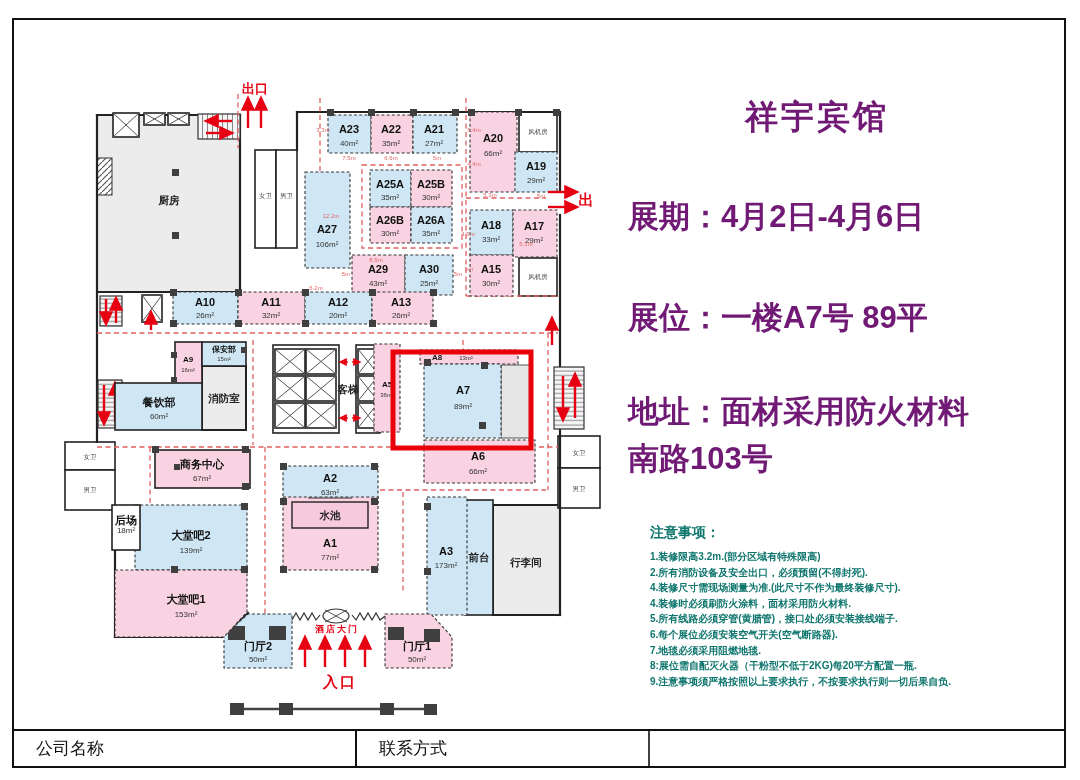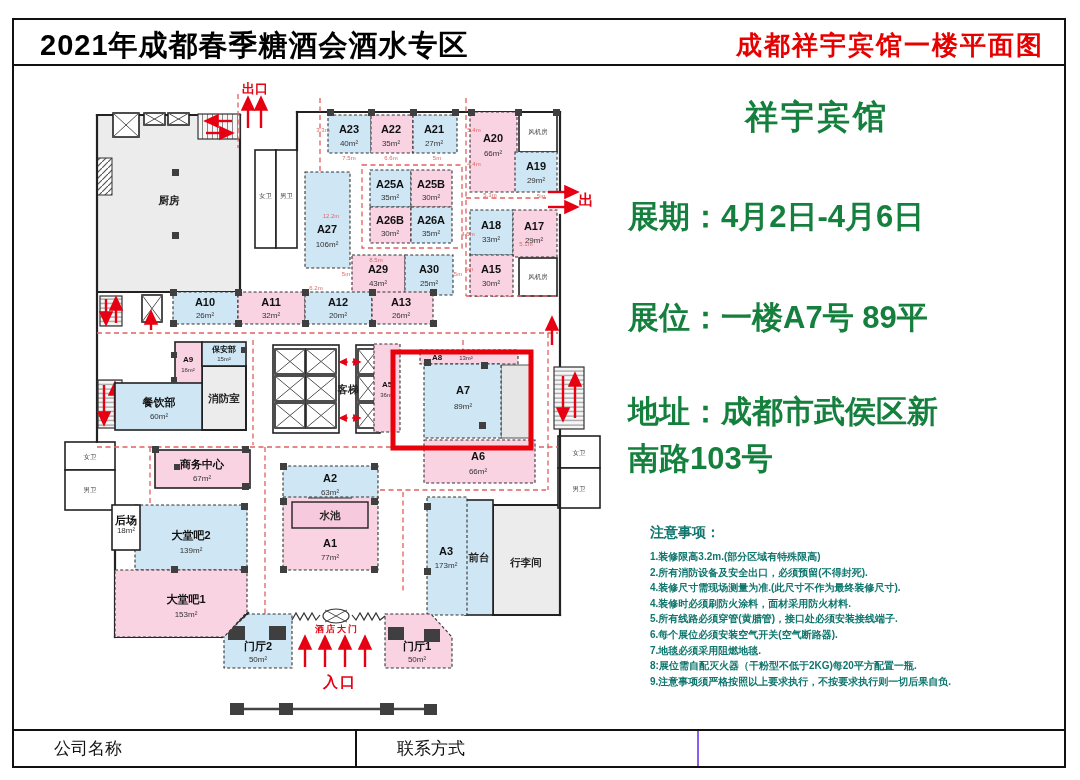--- a/index.html
+++ b/index.html
@@ -3,26 +3,26 @@
 <meta charset="utf-8">
 <style>
   html,body{margin:0;padding:0;background:#fff;}
   #stage{position:relative;width:1080px;height:780px;background:#fff;outline:1px solid #b5b5b5;
          font-family:"Liberation Sans",sans-serif;overflow:hidden;}
   #frame{position:absolute;left:12px;top:18px;width:1050px;height:746px;border:2px solid #111;}
   #hdr{position:absolute;left:12px;top:18px;width:1050px;height:44px;border:2px solid #111;}
   #hdr .lt{position:absolute;left:26px;top:6px;font-size:29px;font-weight:bold;color:#000;letter-spacing:1px;}
   #hdr .rt{position:absolute;right:20px;top:8px;font-size:26px;font-weight:bold;color:#e60000;letter-spacing:2px;}
   #ftr{position:absolute;left:12px;top:729px;width:1050px;height:35px;border:2px solid #111;display:flex;}
-  #ftr .cell{height:100%;display:flex;align-items:center;font-size:17px;color:#111;padding-left:40px;box-sizing:border-box;}
+  #ftr .cell{height:100%;display:flex;align-items:center;font-size:17px;color:#111;padding-left:22px;box-sizing:border-box;}
   #ftr .c1{width:343px;border-right:2px solid #111;}
-  #ftr .c2{width:342px;border-right:2px solid #8b5cf6;}
+  #ftr .c2{width:293px;border-right:2px solid #404040;}
   #ftr .c3{flex:1;}
   
-  .ip{position:absolute;color:#15803d;font-weight:bold;}
+  .ip{position:absolute;color:#701a75;font-weight:bold;}
   #ip-name{left:745px;top:95px;font-size:33px;letter-spacing:3px;}
   #ip-period{left:628px;top:196px;font-size:31px;}
   #ip-booth{left:628px;top:297px;font-size:31px;}
   #ip-addr{left:628px;top:388px;width:400px;font-size:31px;line-height:47px;}
   #notes{position:absolute;left:650px;top:524px;width:400px;color:#0f766e;}
   #notes .nt{font-size:14px;font-weight:bold;margin-bottom:7px;}
   #notes .ni{font-size:10px;font-weight:bold;line-height:15.6px;white-space:nowrap;}
   
   .wall{stroke:#222;stroke-width:2.2;fill:none;stroke-linecap:square;}
   .wthin{stroke:#333;stroke-width:1.2;fill:none;}
@@ -43,30 +43,26 @@
   .ras{stroke:#e60012;stroke-width:1.3;fill:none;}
   .pl{fill:#3f3f3f;}
   .xl{stroke:#555;stroke-width:1;}
 </style>
 </head>
 <body>
 
 <div id="stage">
   <div id="frame"></div>
 
-  <div id="hdr">
-    <div class="lt">2021年成都春季糖酒会酒水专区</div>
-    <div class="rt">成都祥宇宾馆一楼平面图</div>
-  </div>
 
   <div class="ip" id="ip-name">祥宇宾馆</div>
   <div class="ip" id="ip-period">展期：4月2日-4月6日</div>
   <div class="ip" id="ip-booth">展位：一楼A7号 89平</div>
   <div class="ip" id="ip-addr">
-    <span>地址：成都市武侯区新</span><br>
+    <span>地址：面材采用防火材料</span><br>
     <span>南路103号</span>
   </div>
 
   <div id="notes">
     <div class="nt">注意事项：</div>
     <div class="ni">1.装修限高3.2m.(部分区域有特殊限高)</div>
     <div class="ni">2.所有消防设备及安全出口，必须预留(不得封死).</div>
     <div class="ni">4.装修尺寸需现场测量为准.(此尺寸不作为最终装修尺寸).</div>
     <div class="ni">4.装修时必须刷防火涂料，面材采用防火材料.</div>
     <div class="ni">5.所有线路必须穿管(黄腊管)，接口处必须安装接线端子.</div>

